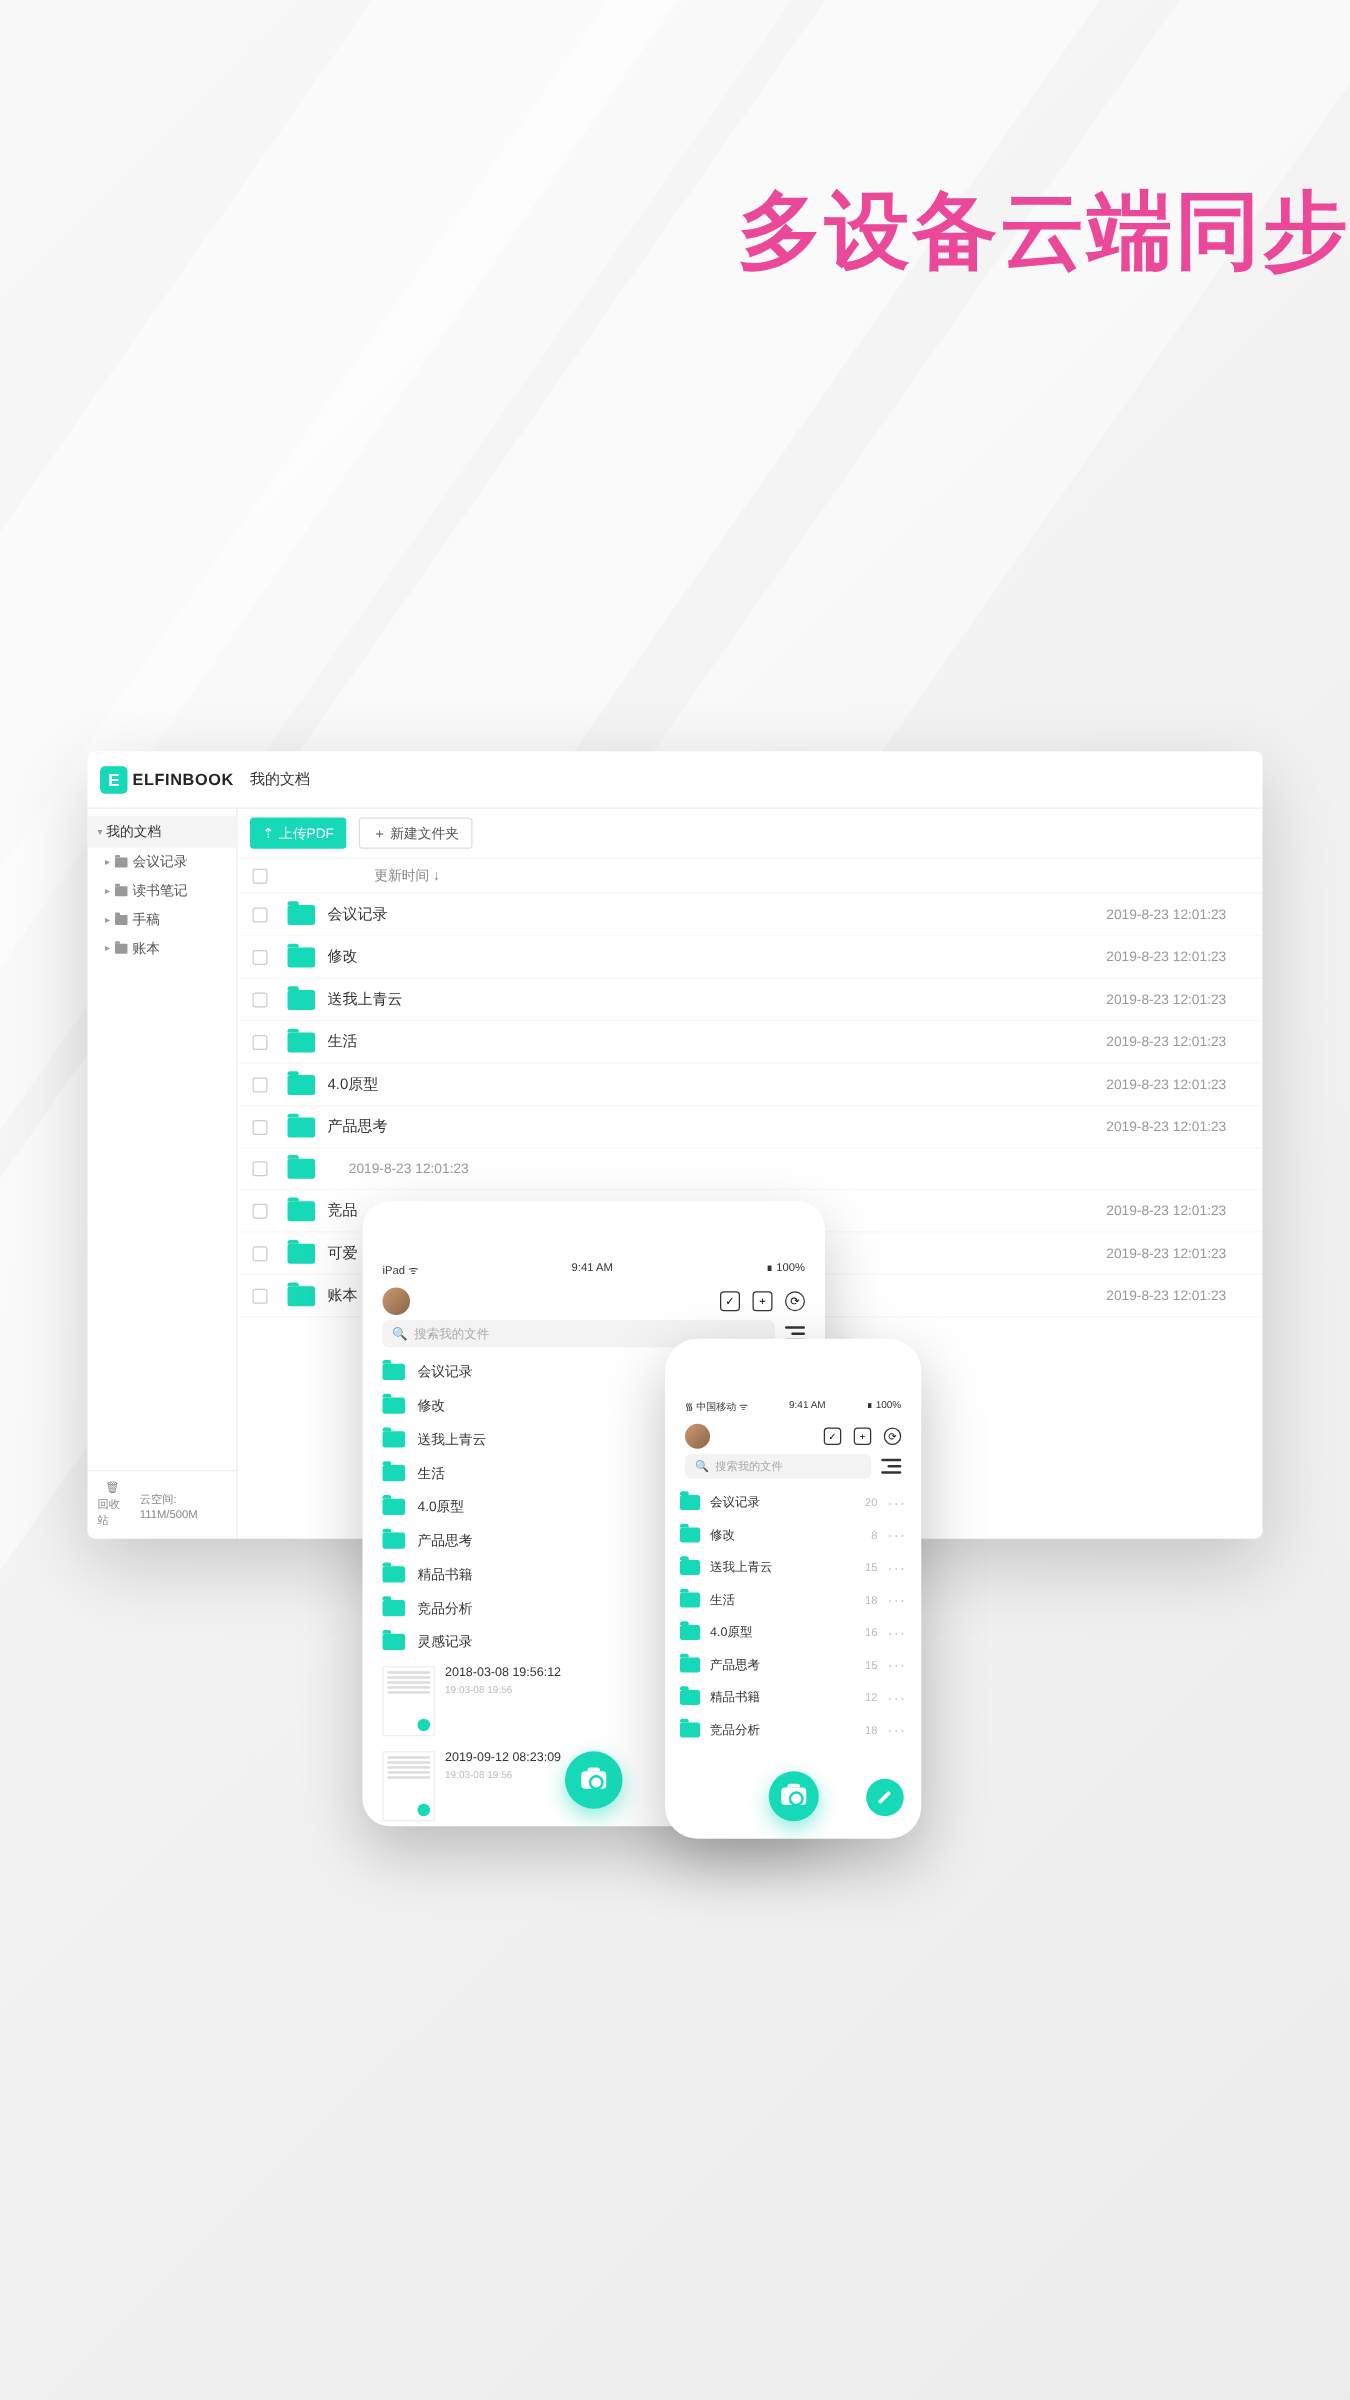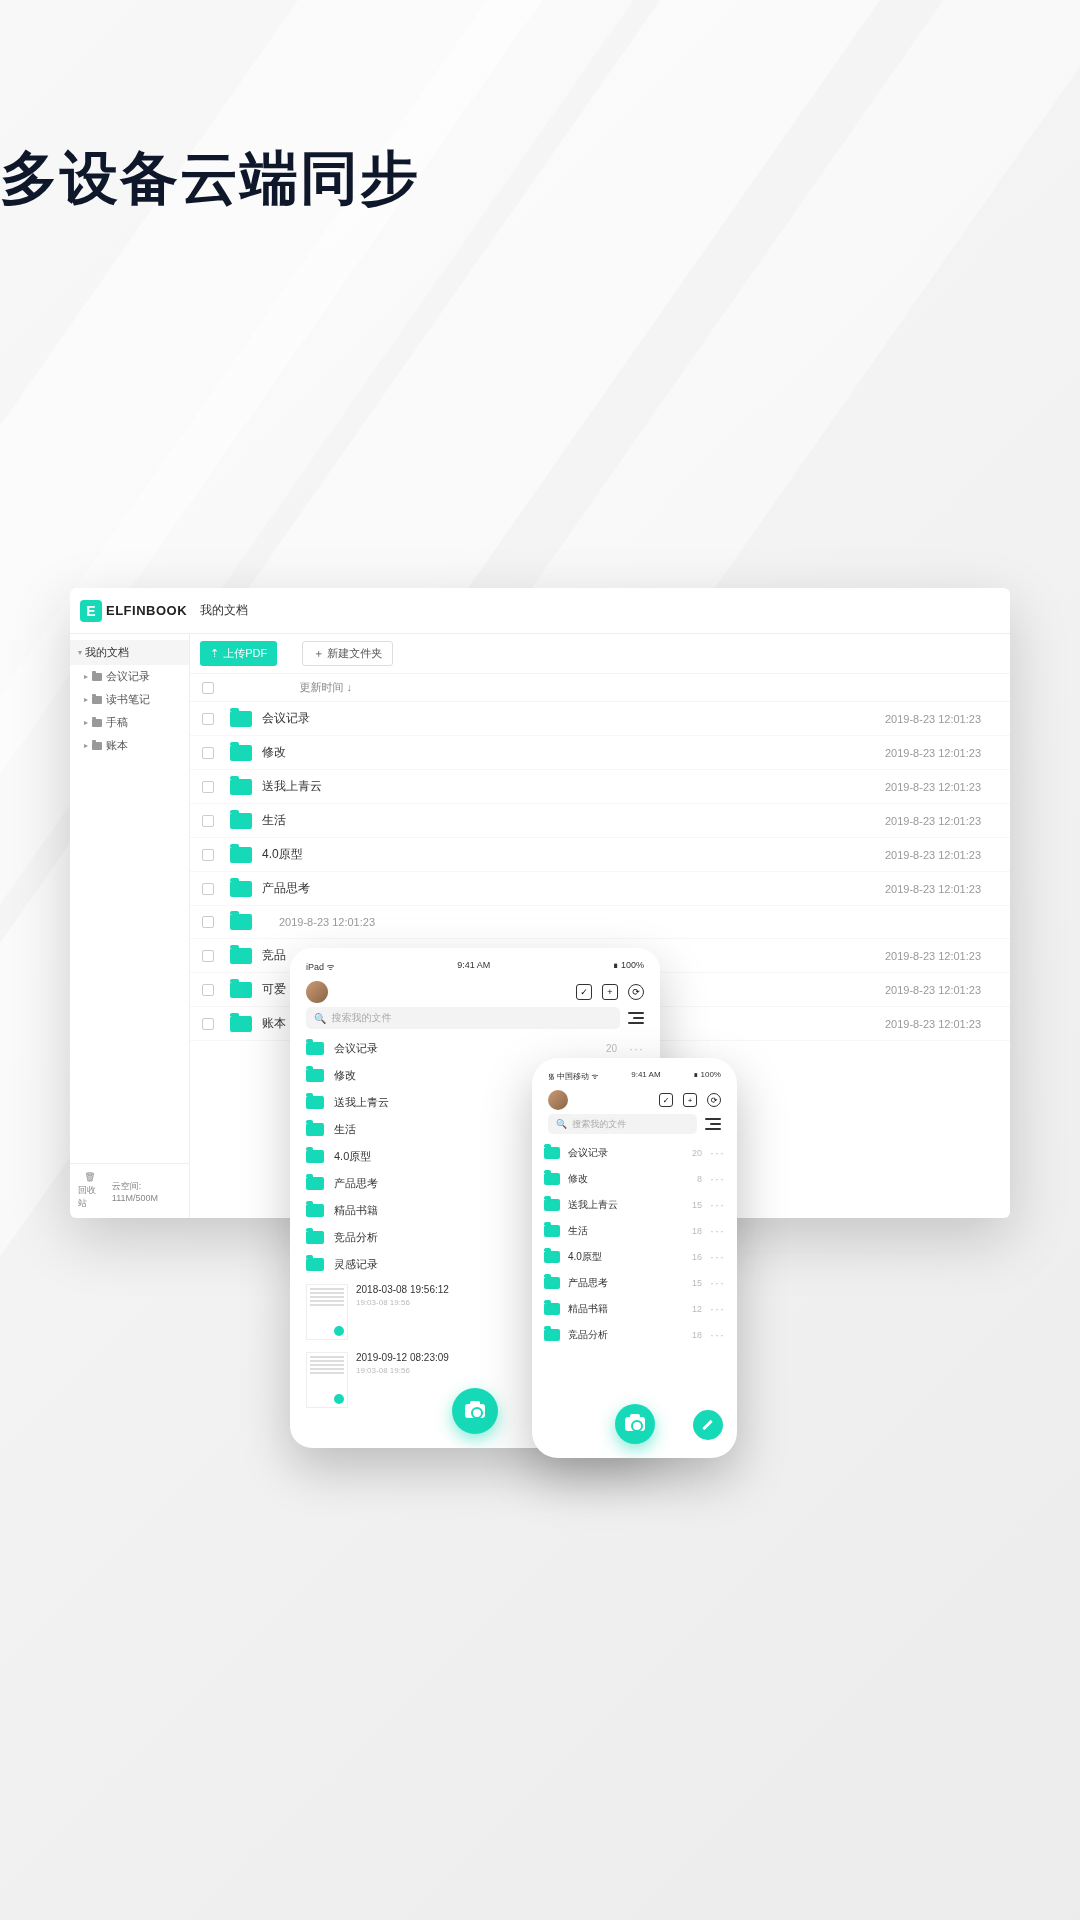--- a/index.html
+++ b/index.html
@@ -8,21 +8,21 @@
 .bg-stripes { position: absolute; inset: 0; overflow: hidden; z-index: 0; }
 .bg-stripes::before, .bg-stripes::after {
   content: ""; position: absolute; width: 200px; height: 2000px; background: rgba(255,255,255,0.5);
   transform: rotate(35deg);
 }
 .bg-stripes::before { left: -100px; top: -400px; }
 .bg-stripes::after { left: 400px; top: -600px; width: 180px; }
 .bg-stripe-extra { position:absolute; width:150px; height:2000px; background:rgba(255,255,255,0.45); transform:rotate(35deg); left:750px; top:-700px;}
 .bg-stripe-extra2 { position:absolute; width:120px; height:2000px; background:rgba(255,255,255,0.45); transform:rotate(35deg); left:150px; top:-500px;}
 
-.hero-title { position: relative; z-index: 1; text-align: left; font-size: 58px; font-weight: 700; color: #0f172a; padding-top: 140px; letter-spacing: 2px; }
+.hero-title { position: relative; z-index: 1; text-align: right; font-size: 68px; font-weight: 700; color: #ec4899; padding-top: 140px; letter-spacing: 2px; }
 
 .stage { position: relative; z-index: 1; margin-top: 370px; height: 900px; }
 
 
 .desktop {
   position: absolute; left: 70px; top: 0; width: 940px; height: 630px;
   background: #fff; border-radius: 6px; box-shadow: 0 20px 60px rgba(0,0,0,0.18);
   display: flex; flex-direction: column; overflow: hidden;
 }
 .d-top { height: 46px; border-bottom: 1px solid #eee; display: flex; align-items: center; }
@@ -38,39 +38,39 @@
 .tri { font-size:8px; color:#999;}
 .mini-folder { width:10px; height:8px; background:#999; border-radius:1px; position:relative;}
 .mini-folder::before{content:"";position:absolute;top:-2px;left:0;width:4px;height:2px;background:#999;border-radius:1px 1px 0 0;}
 .d-side-bottom { border-top:1px solid #eee; padding:8px; display:flex; gap:10px; align-items:center;}
 .d-trash { display:flex; flex-direction:column; align-items:center; gap:2px; font-size:9px; color:#888;}
 .d-storage { font-size:9px; color:#888;}
 
 .d-main { flex:1; display:flex; flex-direction:column; min-width:0;}
 .d-toolbar { height:40px; display:flex; align-items:center; gap:10px; padding:0 10px; border-bottom:1px solid #f4f4f4;}
 .btn-upload { background:#16d9b8; color:#fff; font-size:11px; padding:5px 10px; border-radius:3px; display:flex; align-items:center; gap:4px;}
-.btn-new { background:#fff; border:1px solid #ddd; color:#555; font-size:11px; padding:4px 10px; border-radius:3px;margin-left:15px;}
+.btn-new { background:#fff; border:1px solid #ddd; color:#555; font-size:11px; padding:4px 10px; border-radius:3px;}
 .d-header-row { display:flex; align-items:center; padding:6px 12px; font-size:11px; color:#888; border-bottom:1px solid #f4f4f4;}
 .d-col-check{ width:20px;}
 .d-col-name{ flex:1; padding-left:6px;}
 .d-col-time{ width:130px; text-align:right;}
 .d-row { display:flex; align-items:center; padding:8px 12px; font-size:12px; color:#333; border-bottom:1px solid #f7f7f7;}
 .d-check { width:12px; height:12px; border:1px solid #ccc; border-radius:2px;}
 .folder-ico { width:22px; height:16px; background:#16d9b8; border-radius:2px; position:relative; margin:0 10px 0 8px;}
 .folder-ico::before{content:"";position:absolute;top:-3px;left:0;width:9px;height:3px;background:#16d9b8;border-radius:2px 2px 0 0;}
 .d-fname{flex:1; white-space:nowrap; overflow:hidden;}
 .d-ftime{ width:130px; text-align:center; color:#999; font-size:11px;}
 
 
 .tablet {
   position:absolute; left:290px; top:360px; width:370px; height:500px;
   background:#fff; border-radius:22px; box-shadow: 0 20px 50px rgba(0,0,0,0.22);
   padding:10px; overflow:hidden; z-index:2;
 }
-.t-status{ display:flex; justify-content:space-between; font-size:9px; color:#333; padding:2px 6px;}
+.t-status{ display:flex; justify-content:space-between; font-size:9px; color:#333; padding:2px 6px;margin-top:36px;}
 .t-head{ display:flex; align-items:center; justify-content:space-between; padding:6px 6px 4px;}
 .avatar{ width:22px; height:22px; border-radius:50%; background:linear-gradient(135deg,#c97,#864);}
 .t-icons{ display:flex; gap:10px; align-items:center;}
 .i-box{ width:16px; height:16px; border:1.5px solid #333; border-radius:3px; display:flex; align-items:center; justify-content:center; font-size:9px;}
 .t-search-row{ display:flex; align-items:center; gap:8px; padding:0 6px 6px;}
 .t-search{ flex:1; background:#f3f3f3; border-radius:5px; height:22px; display:flex; align-items:center; padding:0 8px; font-size:10px; color:#aaa; gap:5px;}
 .menu-ico{ width:16px; display:flex; flex-direction:column; gap:3px;}
 .menu-ico span{height:2px; background:#333; border-radius:1px;}
 .menu-ico span:nth-child(2){width:70%; align-self:flex-end;}
 .t-list{}

